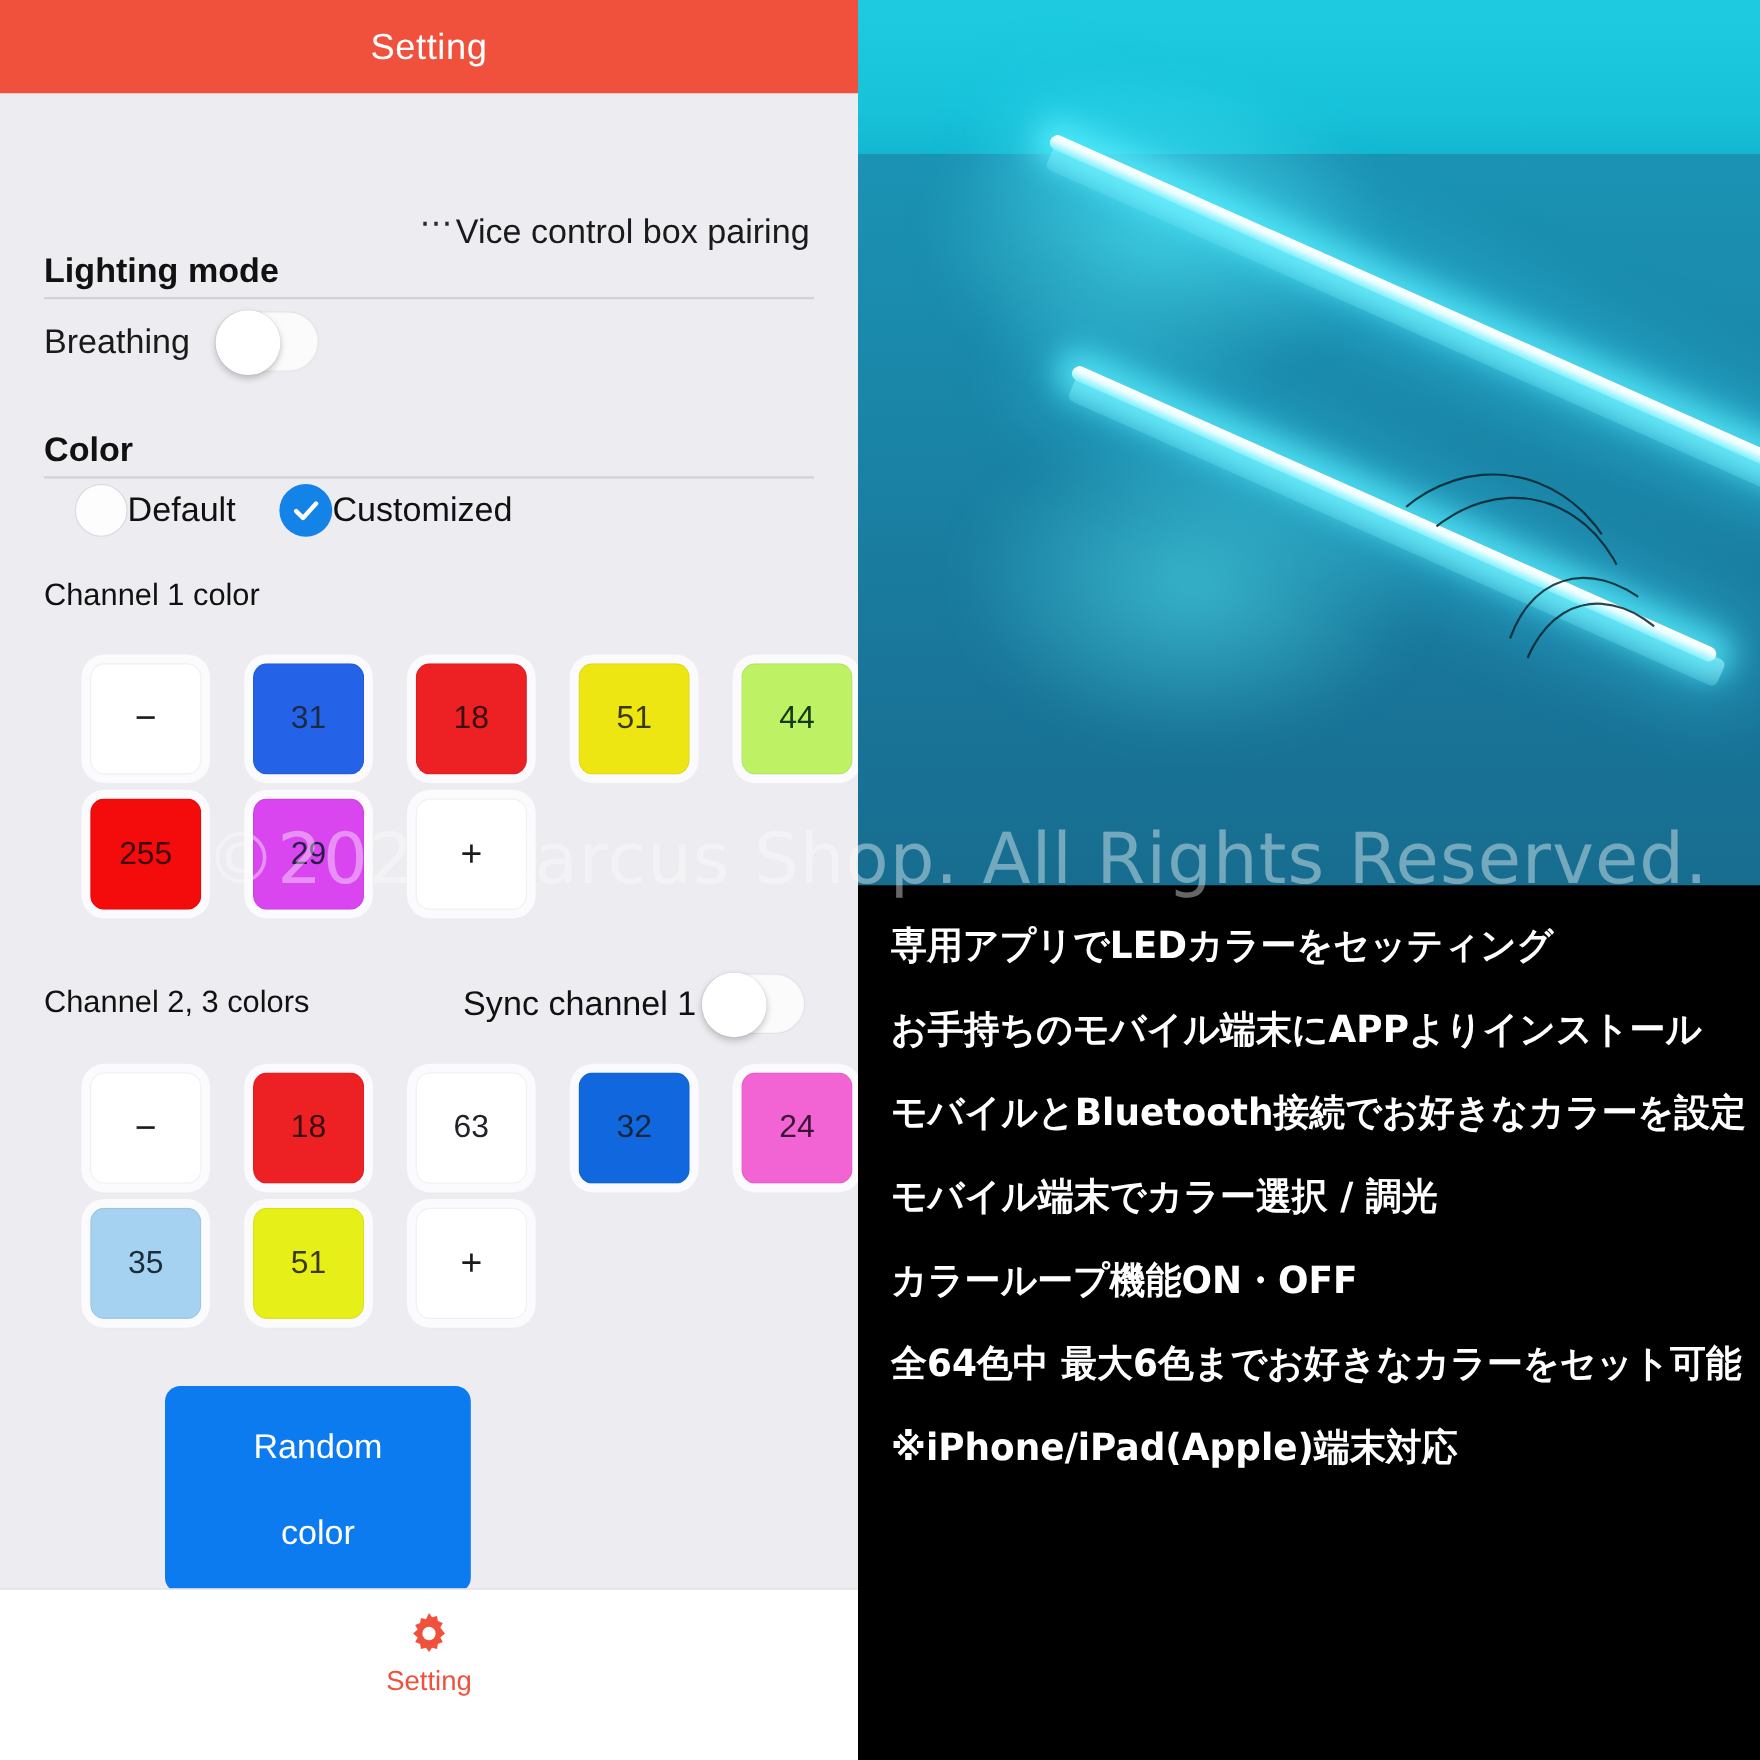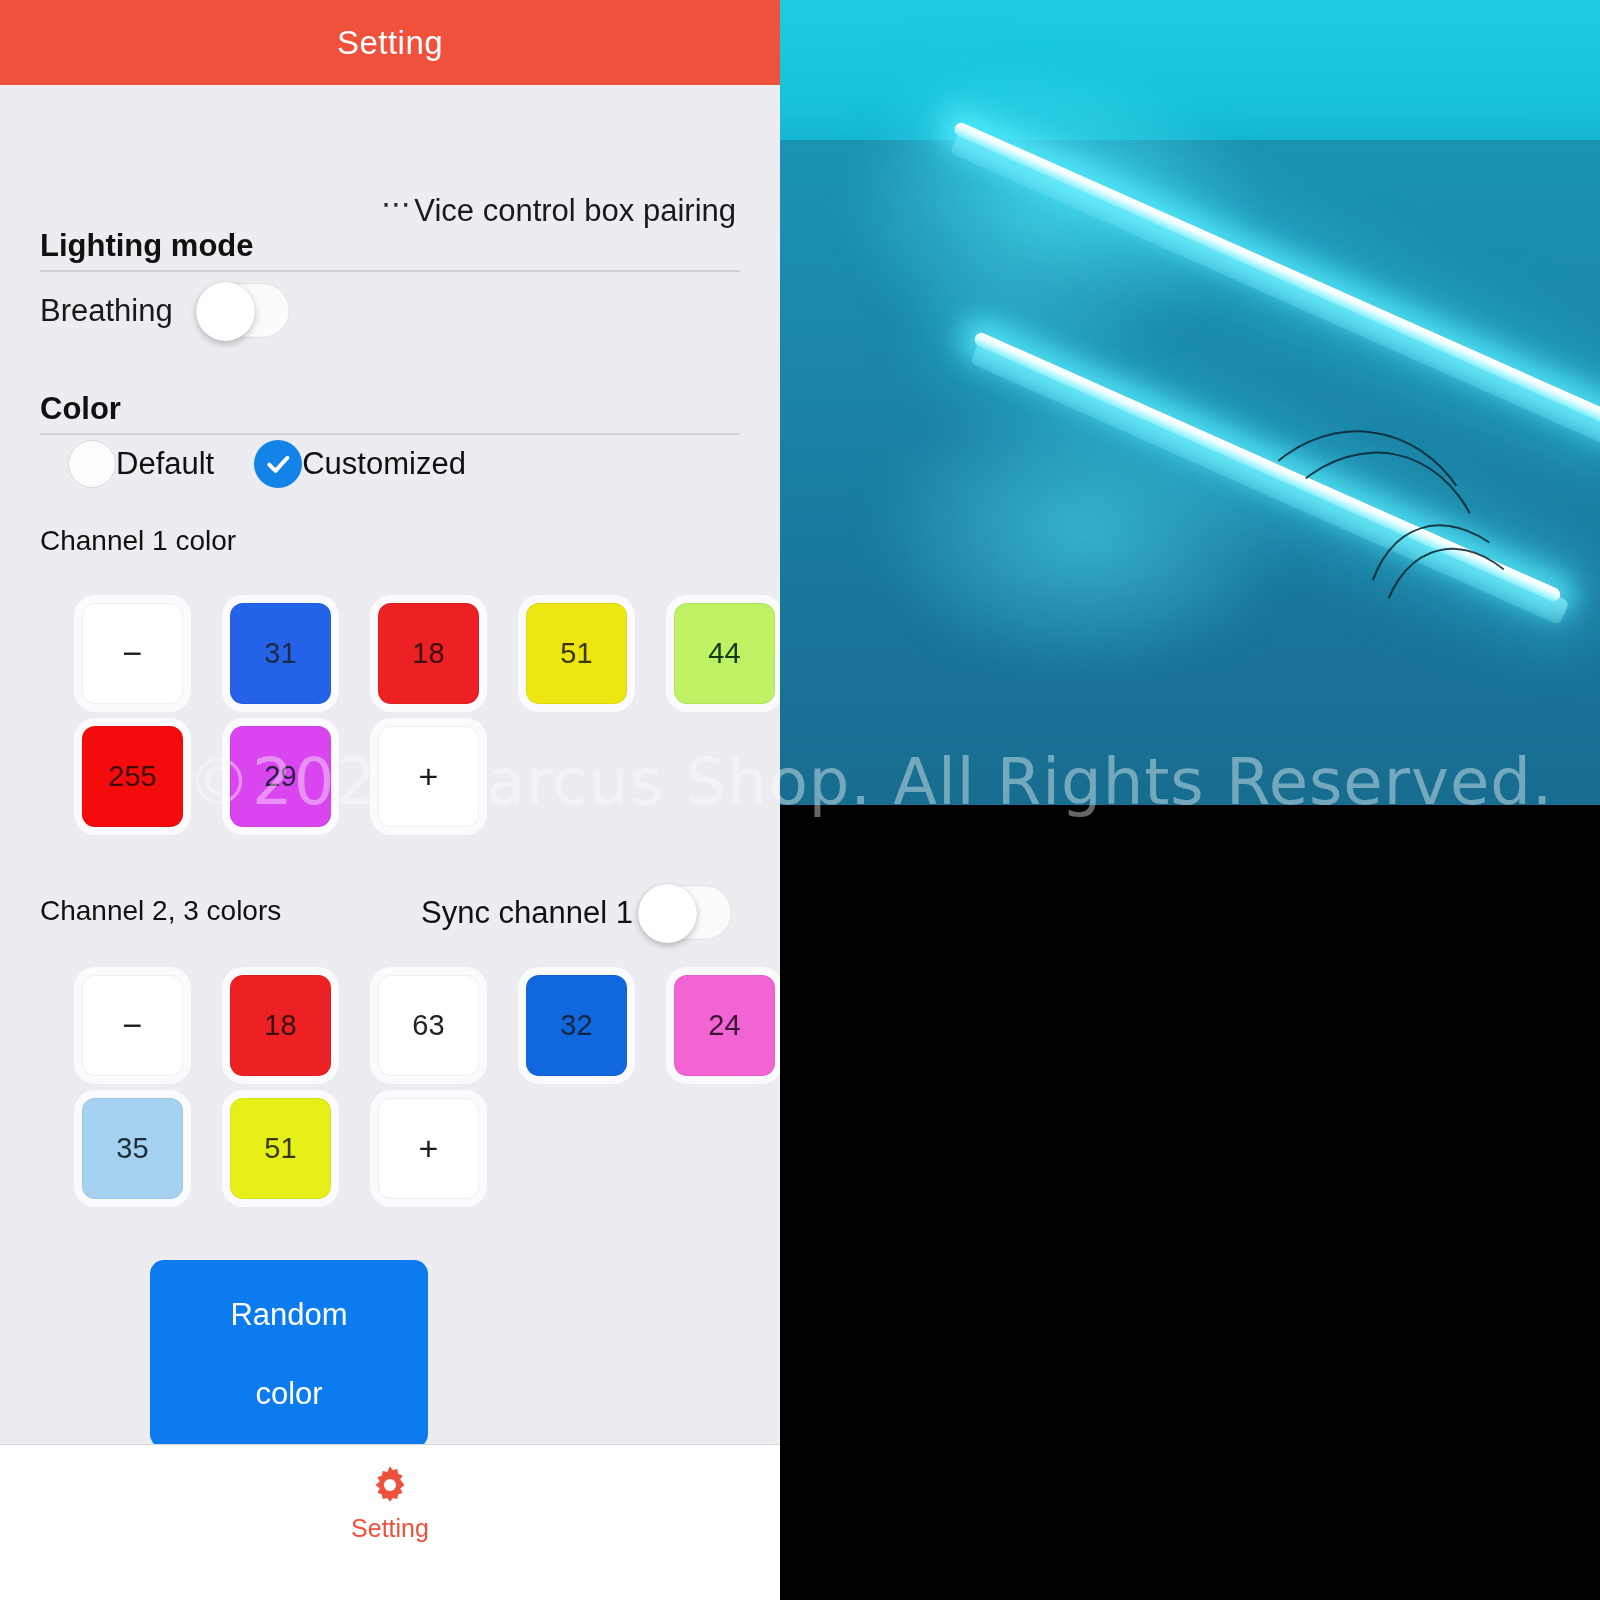--- a/index.html
+++ b/index.html
@@ -264,16 +264,25 @@
       <div class="bar-body s1"></div>
       <div class="bar b1"></div>
       <div class="bar-body s2"></div>
       <div class="bar b2"></div>
       <div class="cable c1"></div>
       <div class="cable c2"></div>
       <div class="cable c3"></div>
       <div class="cable c4"></div>
     </div>
 
+    <div class="jp-block" id="jp-block">
+        <div class="jp-line">専用アプリでLEDカラーをセッティング</div>
+        <div class="jp-line">お手持ちのモバイル端末にAPPよりインストール</div>
+        <div class="jp-line">モバイルとBluetooth接続でお好きなカラーを設定</div>
+        <div class="jp-line">モバイル端末でカラー選択 / 調光</div>
+        <div class="jp-line">カラーループ機能ON・OFF</div>
+        <div class="jp-line">全64色中 最大6色までお好きなカラーをセット可能</div>
+        <div class="jp-line">※iPhone/iPad(Apple)端末対応</div>
+      </div>
   </div>
 
   <div class="watermark">©2022 Carcus Shop. All Rights Reserved.</div>
 </div>
 
 </body></html>

